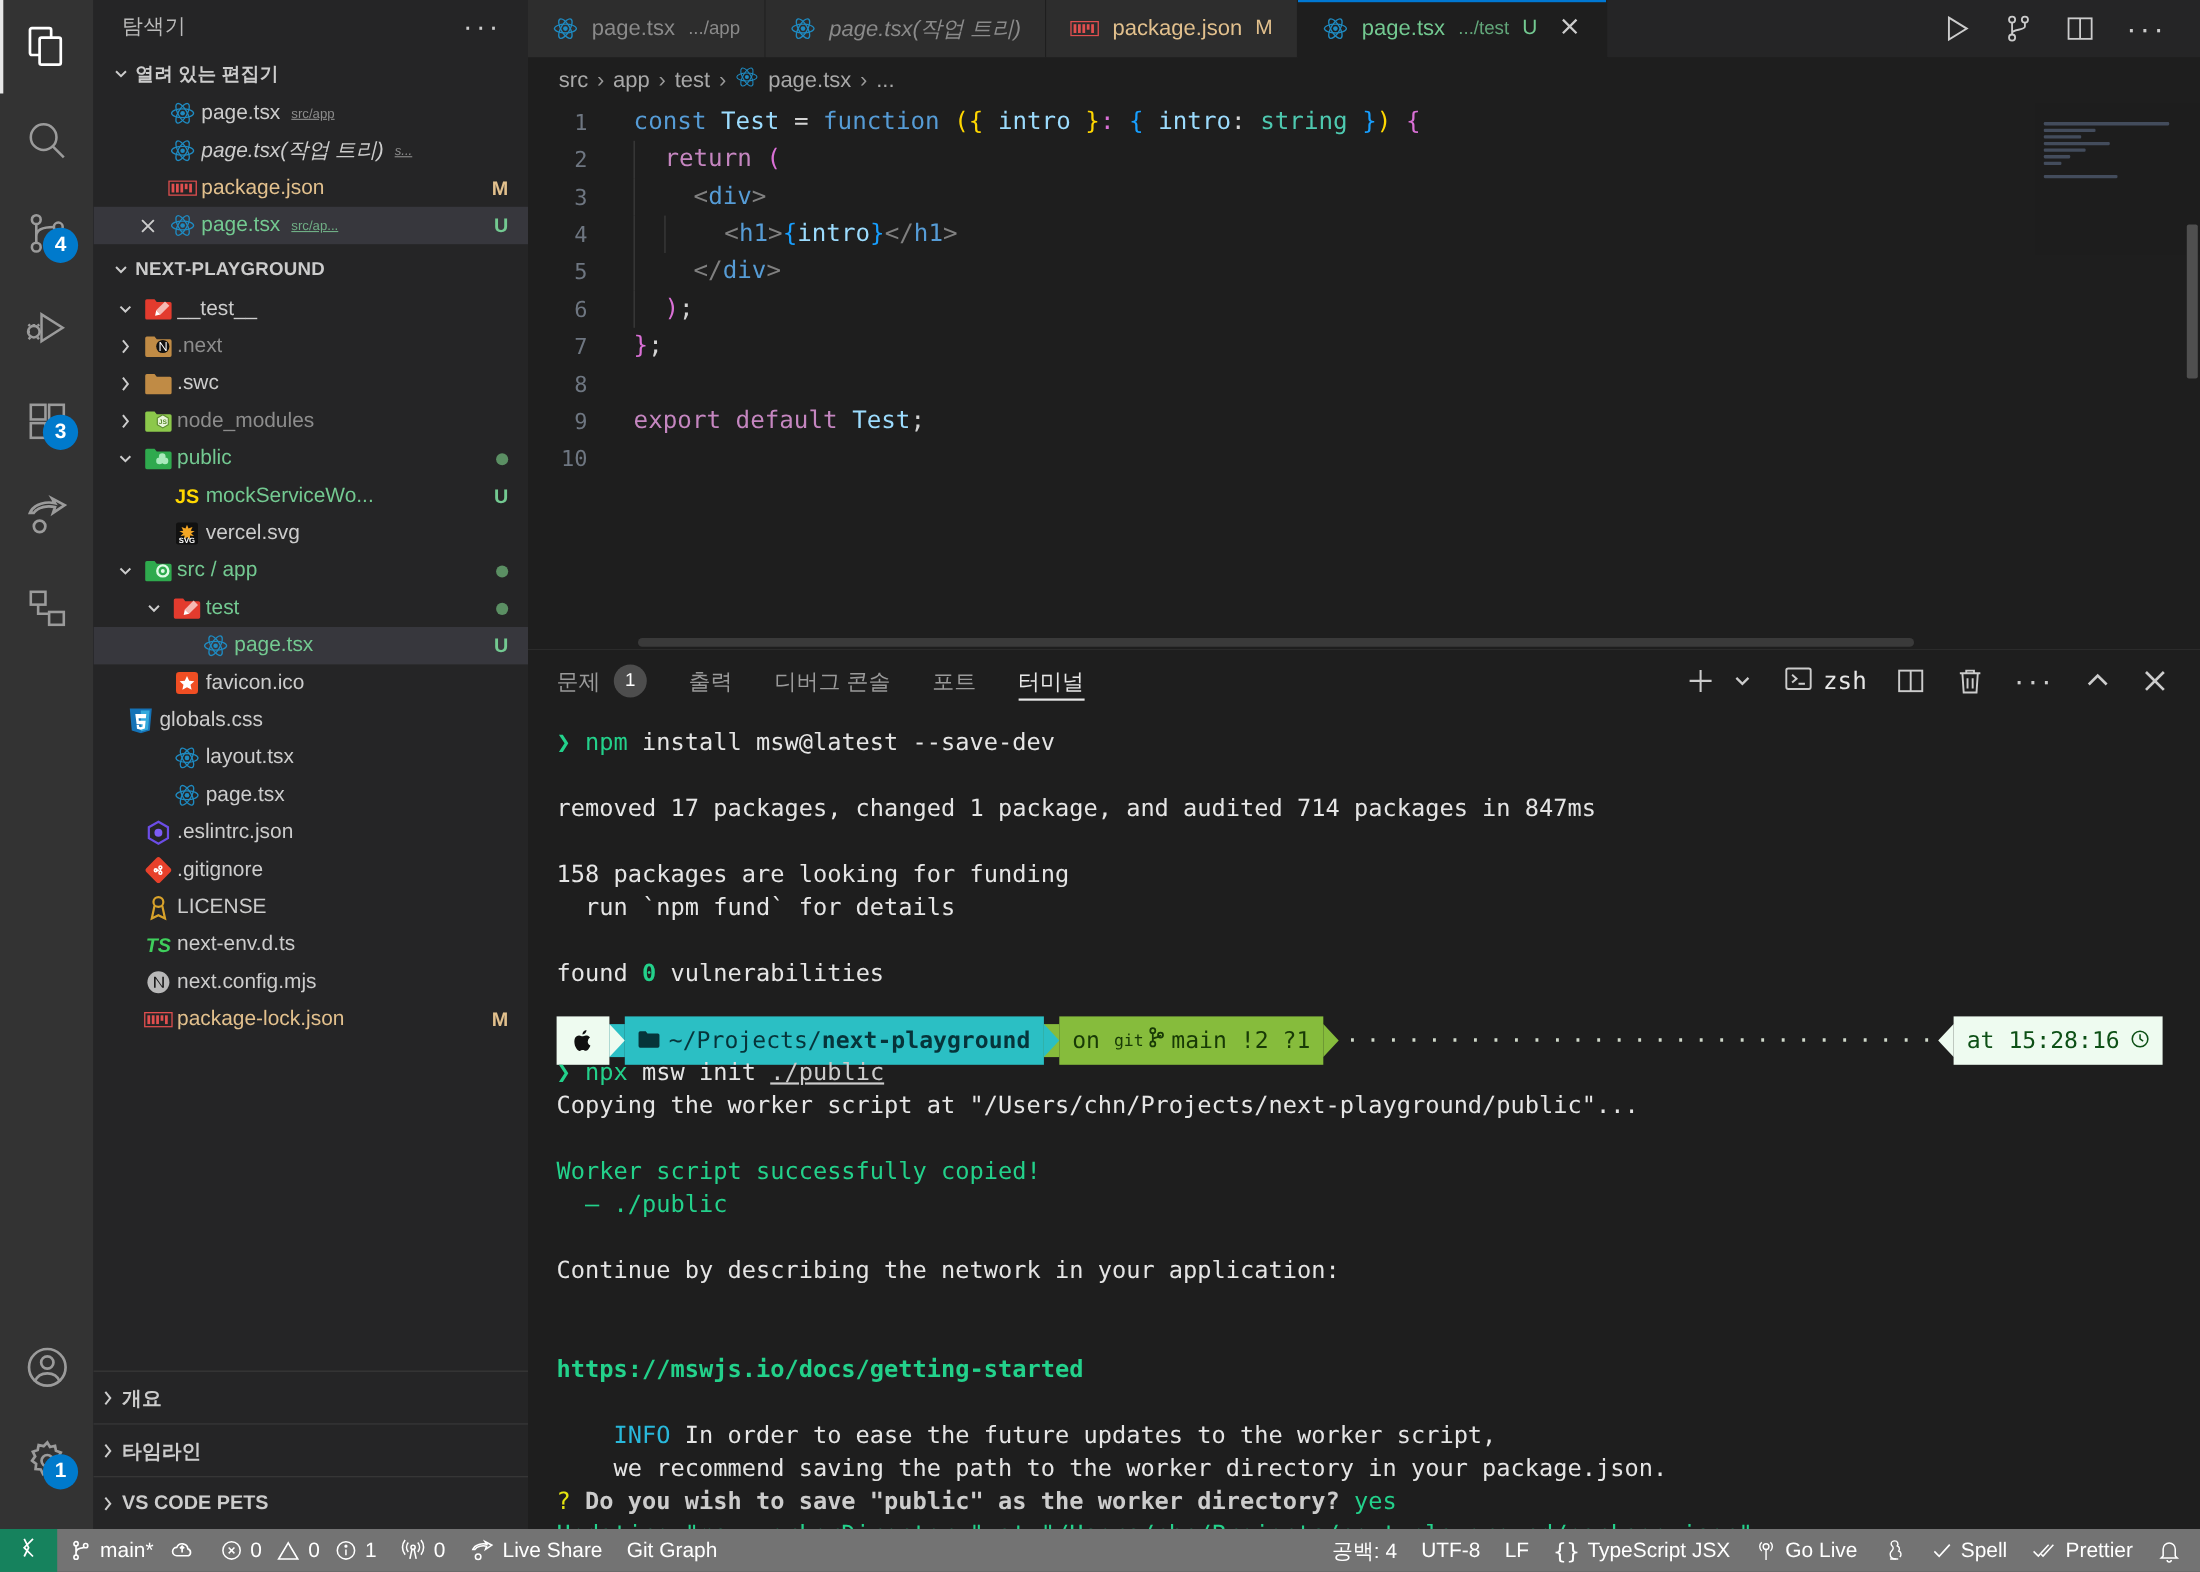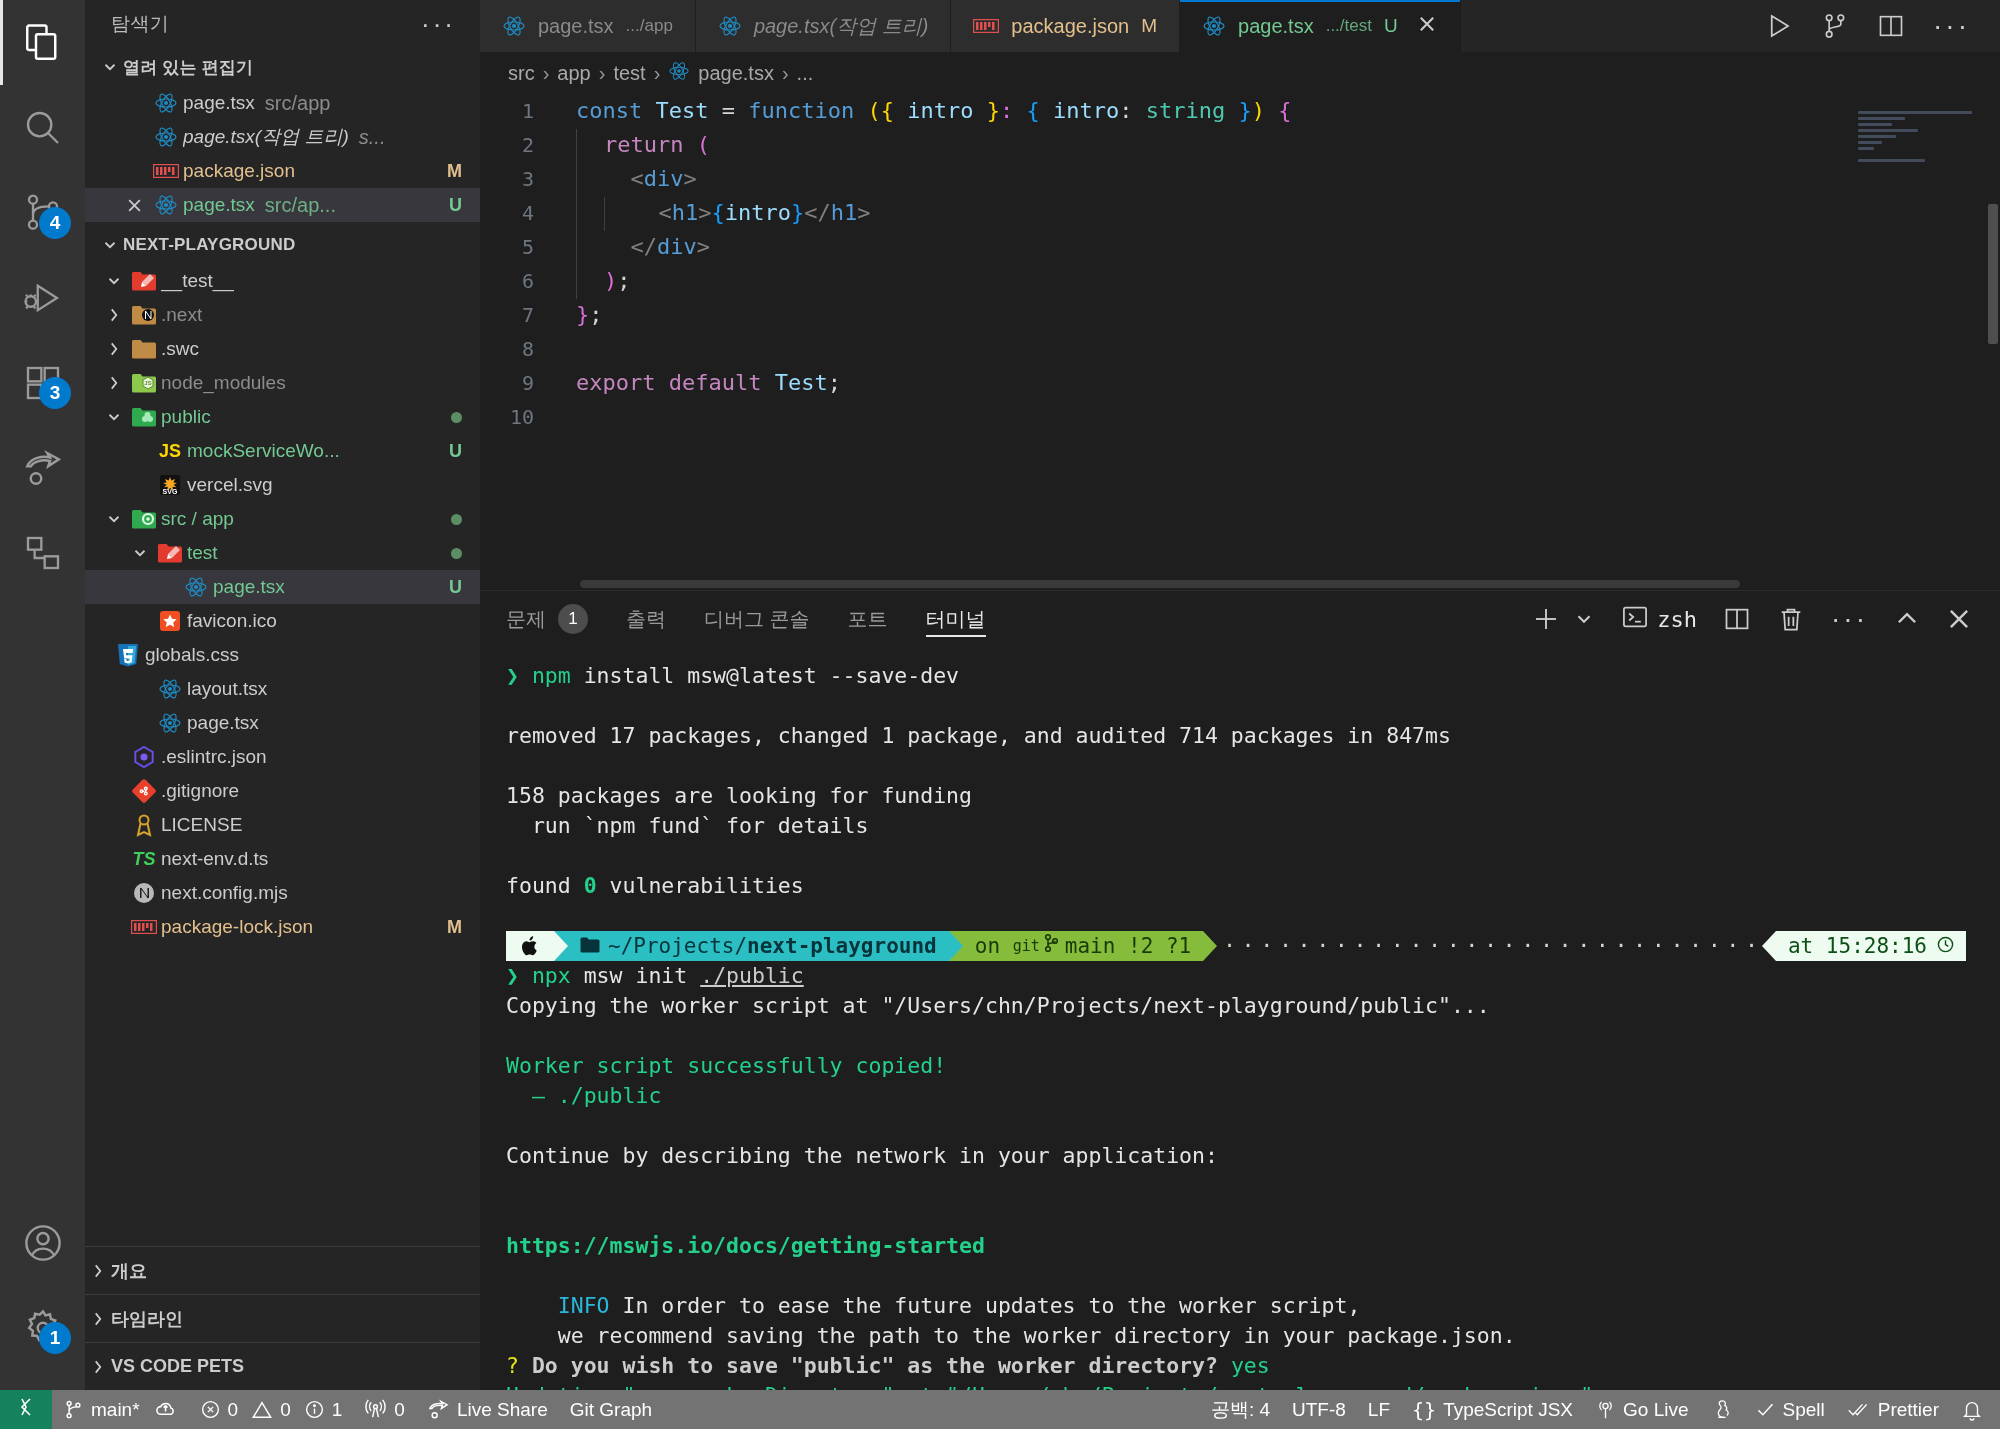--- a/index.html
+++ b/index.html
@@ -65,21 +65,21 @@
     height: 34px; display: flex; align-items: center;
     font-size: 19px; color: #cccccc; cursor: pointer;
     padding-right: 18px; white-space: nowrap; position: relative;
   }
   .row.selected { background: #37373d; }
   .row.selected::after {
     content:""; position:absolute; left:0; top:0; bottom:0; width:0;
   }
   .row .ic { width: 34px; display: flex; align-items: center; justify-content: center; flex-shrink: 0; }
   .row .nm { overflow: hidden; text-overflow: ellipsis; }
-  .row .sub { color: #8c8c8c; font-size: 20px; margin-left: 10px; }
+  .row .sub { color: #8c8c8c; font-size: 12px; margin-left: 10px; text-decoration: underline; }
   .row .badge-right { margin-left: auto; padding-left: 14px; font-size: 18px; font-weight: bold; }
   .row .closeX { width:30px; display:flex;align-items:center;justify-content:center; color:#cccccc; flex-shrink:0;}
   .dot { width: 11px; height: 11px; border-radius: 50%; background: #5b8f63; margin-left: auto; flex-shrink:0;}
 
   .sb-bottom-section {
     border-top: 1px solid #3b3b3b;
     height: 48px; display: flex; align-items: center;
     font-size: 18px; font-weight: bold; color: #cccccc; cursor: pointer;
   }
 
@@ -178,21 +178,21 @@
   .t-green { color: #23d18b; }
   .t-greenb{ color: #23d18b; font-weight: bold; }
   .t-cyan { color: #29b8db; }
   .t-yellow{ color:#e5e510; }
   .t-white{ color:#e5e5e5; }
   .t-bold { font-weight: bold; }
   .t-ul { text-decoration: underline; }
 
   
   .pl { display:flex; align-items:center; height:30px; font-family:"DejaVu Sans Mono", monospace; font-size:21px; }
-  .pl-seg { height:30px; display:flex; align-items:center; padding:0 12px; }
+  .pl-seg { height:44px; display:flex; align-items:center; padding:0 12px; }
   .pl-apple { background:#eefbf0; color:#000; padding:0 14px 0 16px; }
   .pl-cyan  { background:#2bbfc4; color:#06343a; font-weight:bold; }
   .pl-green { background:#86bc3c; color:#183a06; }
   .pl-white { background:#eefbf0; color:#0d5016; }
   .pl-dots { color:#cfd8c9; letter-spacing:6px; padding:0 6px; overflow:hidden; }
 
   
   .statusbar {
     height: 39px; background: #737373; display:flex; align-items:center;
     color:#ffffff; font-size:19px; flex-shrink:0;

